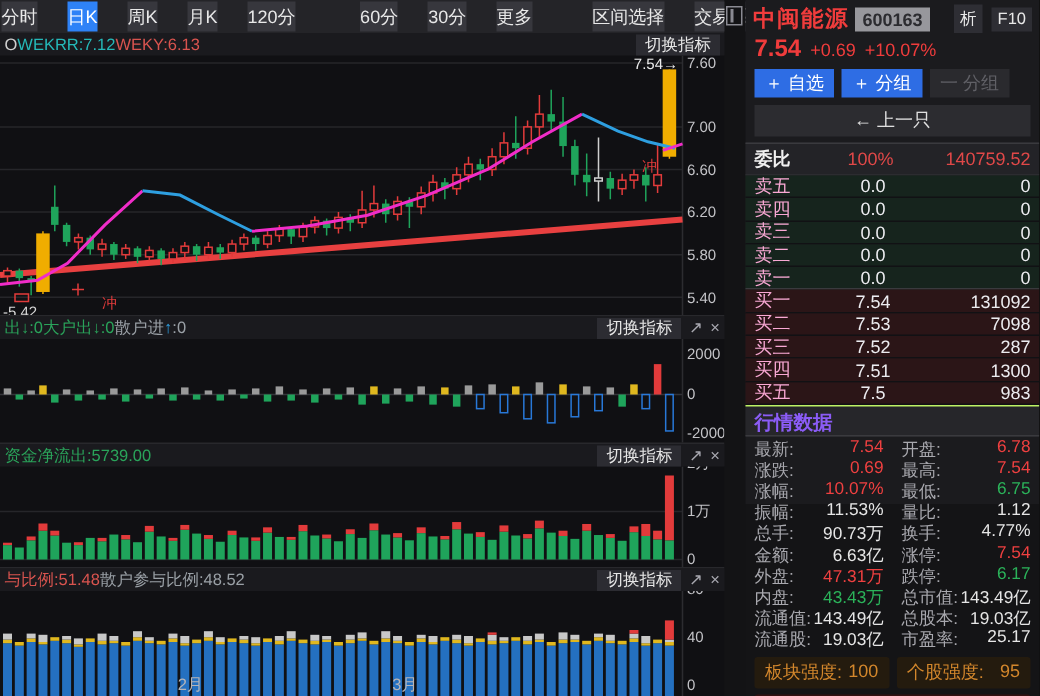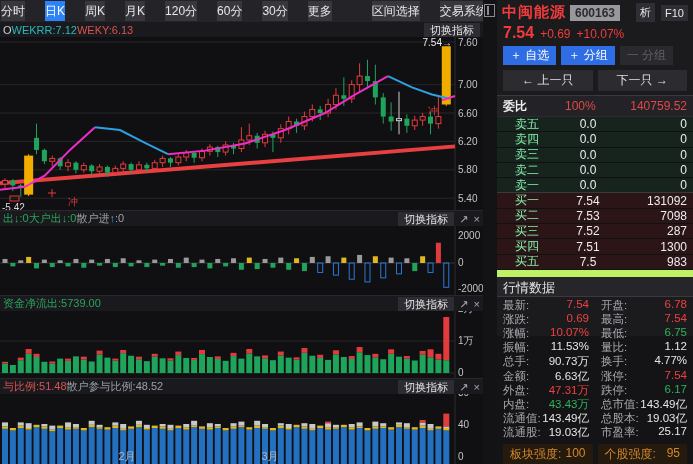--- a/index.html
+++ b/index.html
@@ -43,24 +43,24 @@
   .weibi{display:flex;align-items:center;padding:2px 6px;border-top:1px solid #3a3a3e;
          border-bottom:1px solid #2c2c30;background:#232327;height:16px;}
   .weibi .lab{font-weight:bold;color:#f0f0f0;}
   .weibi .pct{margin-left:38px;color:#e04848;}
   .weibi .val{margin-left:auto;color:#e04848;}
   .book .brow{display:flex;align-items:center;height:14.3px;padding:0 6px;font-size:12px;
               border-bottom:1px solid #111114;cursor:pointer;}
   .brow.sell{background:#16241d;}
   .brow.buy{background:#2b1517;}
   .brow.sep{border-bottom:1px solid #3a3a3e;}
-  .brow .bl{width:36px;color:#86efac;margin-left:12px;}
+  .brow .bl{width:36px;color:#f9a8d4;}
   .brow .bp{flex:1;text-align:center;color:#ececf0;}
   .brow .bv{width:62px;text-align:right;color:#ececf0;}
-  .q-title{font-weight:normal;color:#e5e5e5;font-size:13px;background:#26262a;border-top:7px solid #bef264;
+  .q-title{font-weight:bold;color:#8b5cf6;font-size:13px;background:#26262a;border-top:1px solid #bef264;
            border-bottom:1px solid #3a3a3e;padding:2px 6px;height:15px;}
   .qgrid{padding:1px 0;}
   .qrow{display:flex;height:14.2px;align-items:center;font-size:11.5px;}
   .qcell{flex:1;display:flex;padding:0 6px;}
   .qcell .ql{color:#a8a8ae;}
   .qcell .qv{margin-left:auto;}
   .v-red{color:#ef4040;} .v-green{color:#2bb35a;} .v-white{color:#e6e6e6;}
   .strength{display:flex;gap:5px;padding:3px 6px 2px 6px;}
   .s-box{flex:1;background:#241b0e;color:#d3872c;display:flex;padding:2px 7px;font-size:12px;border-radius:2px;}
   .s-box .sv{margin-left:auto;}
@@ -70,21 +70,21 @@
 <body>
 
 <div id="app">
 
   <div class="toolbar">
       <div class="tab" style="width: 40px;">分时</div>
       <div class="tab active" style="width: 40px;">日K</div>
       <div class="tab" style="width: 40px;">周K</div>
       <div class="tab" style="width: 40px;">月K</div>
       <div class="tab" style="width: 46px;">120分</div>
-      <div class="tab" style="width: 44px;">60分</div>
+      <div class="tab" style="width: 44px; margin-left: 23px;">60分</div>
       <div class="tab" style="width: 44px;">30分</div>
       <div class="tab" style="width: 40px;">更多</div>
       <div class="tb-spacer"></div>
       <div class="tab" style="width: 58px;">区间选择</div>
       <div class="tab" style="width: 50px;">交易系统</div>
     </div>
 
   <div class="panel" id="panel-main" style="top:22px;height:188px;border-top:none;">
     <div class="phead">
       <span class="parts"><span style="color: rgb(207, 207, 207);">O</span><span style="color: rgb(37, 185, 185);">WEKRR:7.12</span><span style="color: rgb(217, 84, 79);">WEKY:6.13</span></span>
@@ -607,21 +607,20 @@
       <span>+0.69</span>
       <span>+10.07%</span>
     </div>
     <div class="r-acts">
       <span class="act blue">＋ 自选</span>
       <span class="act blue">＋ 分组</span>
       <span class="act dis">一 分组</span>
     </div>
     <div class="r-nav">
       <span class="nav-btn">← 上一只</span>
-      <span class="nav-btn">下一只 →</span>
     </div>
     <div class="weibi">
       <span class="lab">委比</span>
       <span class="pct">100%</span>
       <span class="val">140759.52</span>
     </div>
     <div class="book" id="orderbook">
         <div class="brow sell">
           <span class="bl">卖五</span>
           <span class="bp">0.0</span>

